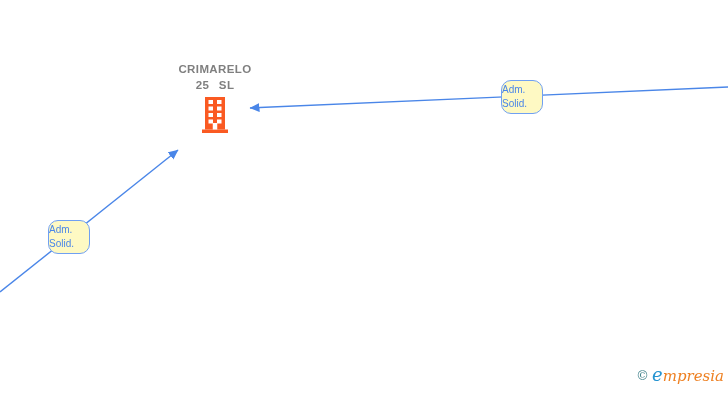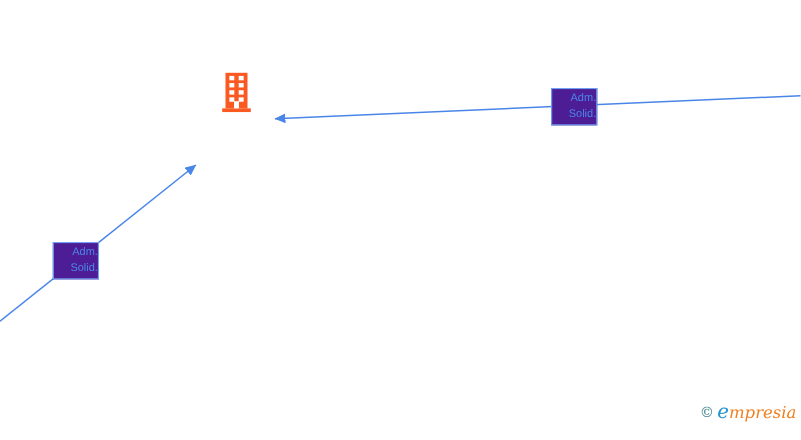--- a/index.html
+++ b/index.html
@@ -50,27 +50,27 @@
   .building-icon-svg {
     display: block;
     margin: 4px auto 0 auto;
     width: 28px;
     height: 36px;
   }
   .edge-label {
     position: absolute;
     width: 42px;
     box-sizing: border-box;
-    background: #4c1d95;
+    background: #fef9c3;
     border: 1.6px solid #70a0f2;
-    border-radius: 0;
+    border-radius: 10px;
     color: #4a86e8;
     font-size: 10px;
     line-height: 14px;
-    text-align: right;
+    text-align: left;
     padding: 2px 0;
     z-index: 3;
     cursor: pointer;
   }
   .edge-label-right {
     left: 501px;
     top: 80px;
   }
   .edge-label-left {
     left: 48px;
@@ -112,20 +112,24 @@
     <defs>
       <marker id="arrowhead" markerUnits="userSpaceOnUse" markerWidth="11" markerHeight="10" refX="9.5" refY="4.5" orient="auto">
         <path d="M0,0 L10,4.5 L0,9 Z" fill="#4a86e8"></path>
       </marker>
     </defs>
     <line class="edge-line" x1="728" y1="87" x2="250" y2="108" marker-end="url(#arrowhead)"></line>
     <line class="edge-line" x1="0" y1="292" x2="178" y2="150" marker-end="url(#arrowhead)"></line>
   </svg>
 
   <div class="company-node">
+    <div class="company-name">
+      <div class="name-line">CRIMARELO</div>
+      <div class="name-line name-line2">25 SL</div>
+    </div>
     <svg class="building-icon-svg" viewBox="0 0 28 36" xmlns="http://www.w3.org/2000/svg">
       <rect x="1" y="32.5" width="26" height="3.5" fill="#fa5a22"></rect>
       <rect x="4" y="0" width="20" height="32.5" fill="#fa5a22"></rect>
       <rect x="7.5" y="3" width="4.5" height="4" fill="#ffffff"></rect>
       <rect x="16" y="3" width="4.5" height="4" fill="#ffffff"></rect>
       <rect x="7.5" y="9.5" width="4.5" height="4" fill="#ffffff"></rect>
       <rect x="16" y="9.5" width="4.5" height="4" fill="#ffffff"></rect>
       <rect x="7.5" y="16" width="4.5" height="4" fill="#ffffff"></rect>
       <rect x="16" y="16" width="4.5" height="4" fill="#ffffff"></rect>
       <rect x="7.5" y="22.5" width="4.5" height="4" fill="#ffffff"></rect>

